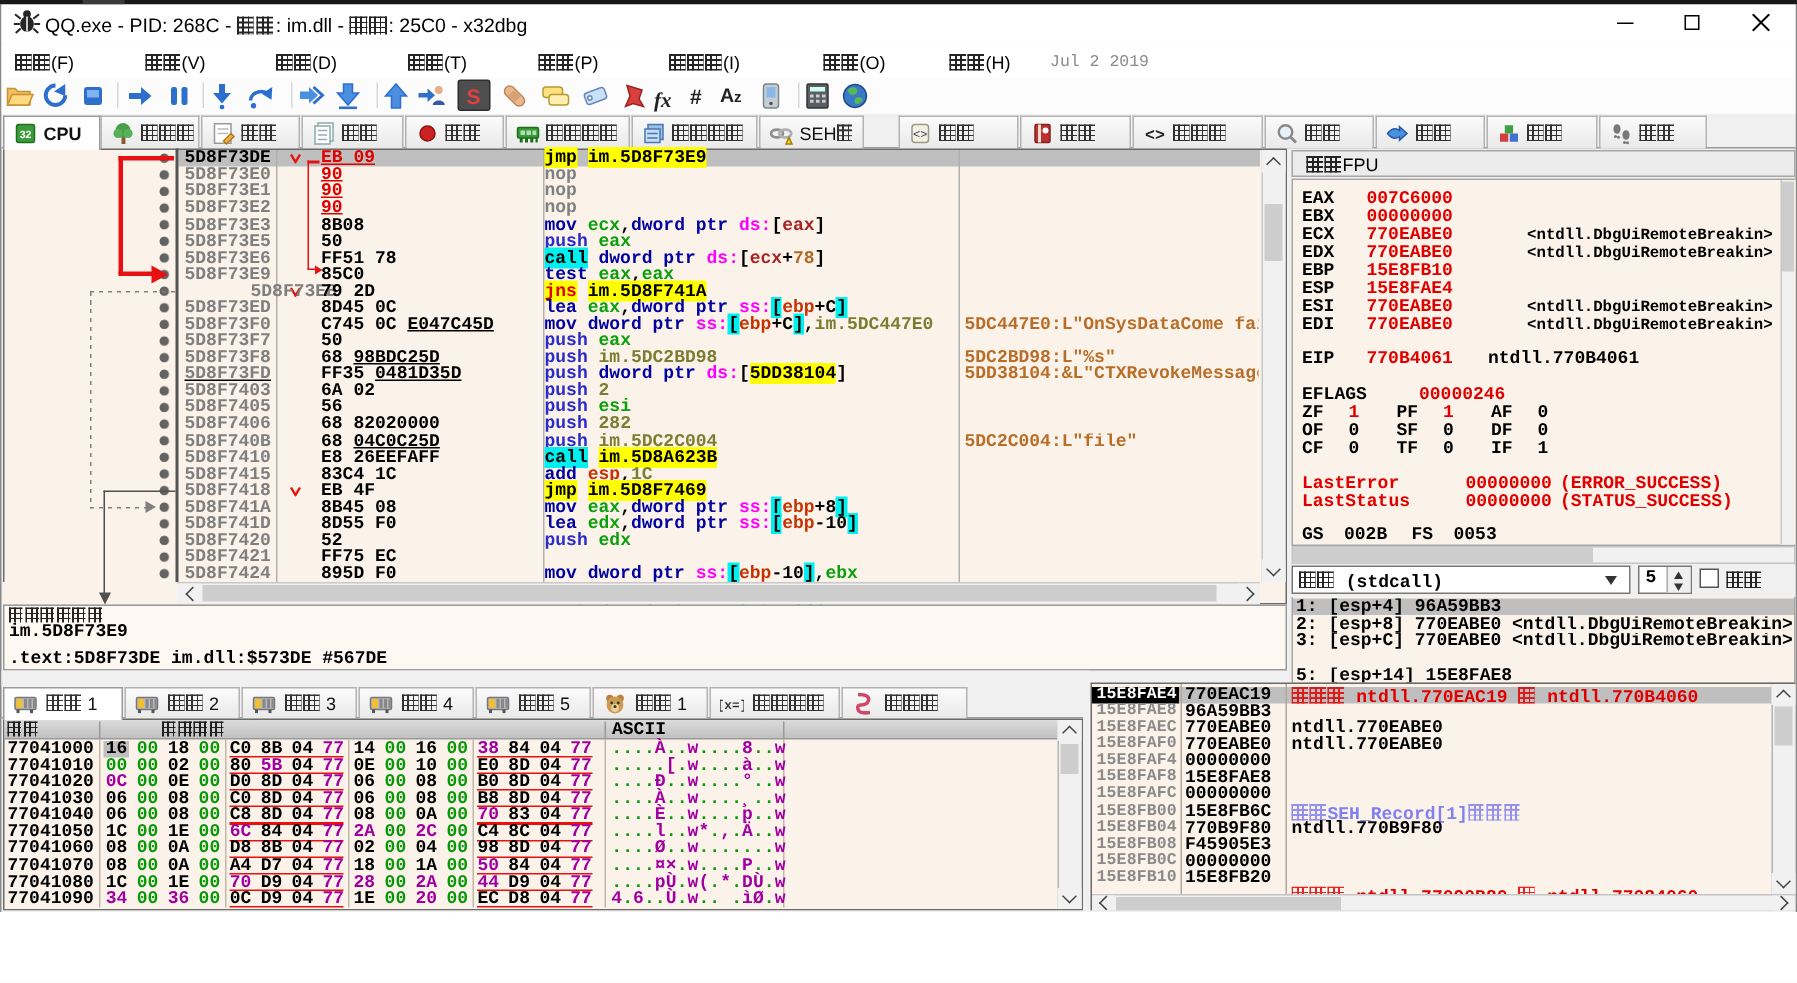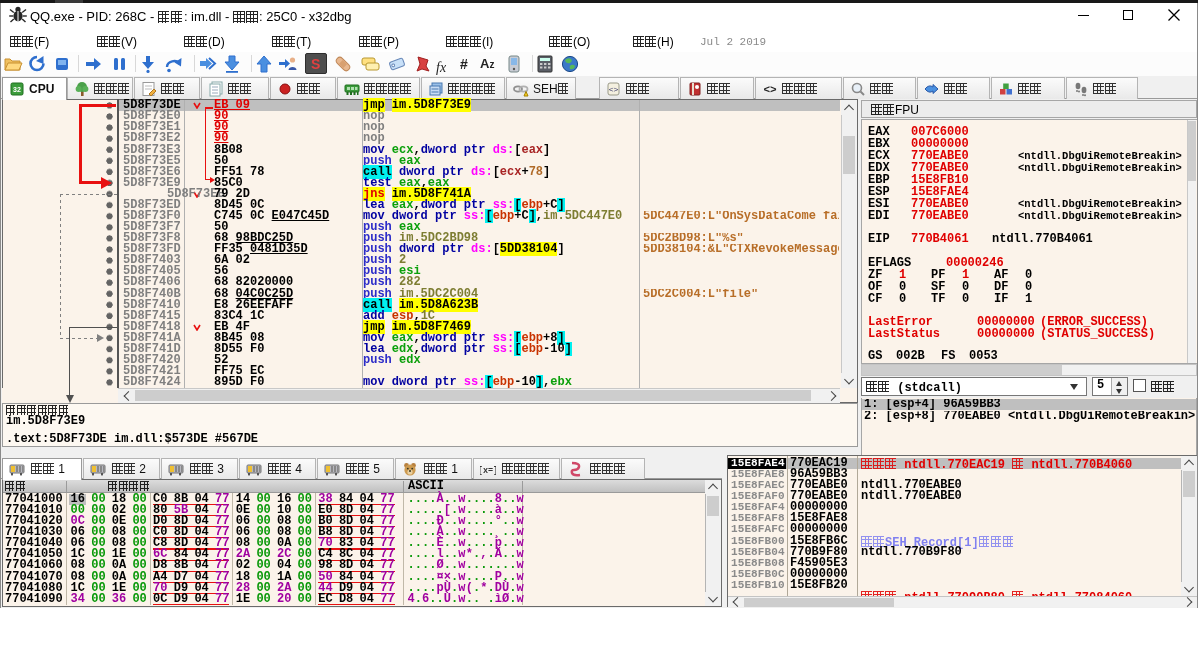--- a/index.html
+++ b/index.html
@@ -129,21 +129,21 @@
     </svg>
 <svg class="ab" style="left:388px;top:55px" width="19" height="18" viewBox="0 0 19 18">
       <g transform="rotate(-20 9 9)">
         <rect x="2" y="5" width="14" height="8" rx="2" fill="#c8e0f8" stroke="#6888b8"></rect>
         <circle cx="5" cy="9" r="1.4" fill="#fff" stroke="#6888b8"></circle>
       </g>
     </svg>
 <svg class="ab" style="left:414px;top:55px" width="19" height="18" viewBox="0 0 19 18">
       <path d="M4 2 L14 5 L12 11 L15 16 L8 14 L3 16 L6 9 Z" fill="#d84040" stroke="#a02020"></path>
     </svg>
-<div class="ab ab" style="left:436px;top:60px;font-family:'Liberation Serif',serif;font-size:14px;color:#222;font-weight:normal"><i>fx</i></div>
+<div class="ab ab" style="left:436px;top:60px;font-family:'Liberation Serif',serif;font-size:14px;color:#222;font-weight:bold"><i>fx</i></div>
 <div class="ab ab" style="left:460px;top:56px;font-family:'Liberation Sans';font-size:14px;color:#222;font-weight:bold">#</div>
 <div class="ab ab" style="left:480px;top:56px;font-family:'Liberation Sans';font-size:13px;color:#222;font-weight:bold">A<span style="font-size:10px">z</span></div>
 <svg class="ab" style="left:505px;top:55px" width="19" height="18" viewBox="0 0 19 18">
       <rect x="4" y="1" width="10" height="16" rx="2" fill="#c8ccd4" stroke="#788"></rect>
       <rect x="6" y="3" width="6" height="7" fill="#88b8e8"></rect>
       <circle cx="9" cy="14" r="1.2" fill="#555"></circle>
     </svg>
 <div style="position:absolute;left:532px;top:55px;width:1px;height:17px;background:#d8d8d8"></div>
 <svg class="ab" style="left:536px;top:55px" width="19" height="18" viewBox="0 0 19 18">
       <rect x="2" y="1" width="14" height="16" rx="1" fill="#5a5e66" stroke="#333"></rect>
@@ -365,21 +365,21 @@
 <div class="ab mono" style="left:214px;top:211.0px;text-align:center;"><span class="k">C745 0C </span><span class="k u">E047C45D</span></div>
 <div class="ab mono" style="left:363px;top:211.0px;"><span class="m">mov dword ptr </span><span class="s">ss:</span><span class="cyn k">[</span><span class="r2">ebp</span><span class="k">+C</span><span class="cyn k">]</span><span class="k">,</span><span class="o">im.5DC447E0</span></div>
 <div class="ab mono cm" style="left:643px;top:211.0px;width:196px;overflow:hidden">5DC447E0:L"OnSysDataCome fai</div>
 <div class="ab mono" style="left:123px;top:222.07999999999998px;"><span class="gy">5D8F73F7</span></div>
 <div class="ab mono" style="left:214px;top:222.07999999999998px;"><span class="k">50</span></div>
 <div class="ab mono" style="left:363px;top:222.07999999999998px;"><span class="pu">push </span><span class="g">eax</span></div>
 <div class="ab mono" style="left:123px;top:233.16000000000003px;"><span class="gy">5D8F73F8</span></div>
 <div class="ab mono" style="left:214px;top:233.16000000000003px;"><span class="k">68 </span><span class="k u">98BDC25D</span></div>
 <div class="ab mono" style="left:363px;top:233.16000000000003px;"><span class="pu">push </span><span class="o">im.5DC2BD98</span></div>
 <div class="ab mono cm" style="left:643px;top:233.2px;width:196px;overflow:hidden">5DC2BD98:L"%s"</div>
-<div class="ab mono" style="left:123px;top:244.24px;"><span class="gy">5D8F73FD</span></div>
+<div class="ab mono" style="left:123px;top:244.24px;text-decoration:underline;"><span class="gy">5D8F73FD</span></div>
 <div class="ab mono" style="left:214px;top:244px;"><span class="k">FF35 </span><span class="k u">0481D35D</span></div>
 <div class="ab mono" style="left:363px;top:244.24px;"><span class="pu">push </span><span class="m">dword ptr </span><span class="s">ds:</span><span class="k">[</span><span class="ylw k">5DD38104</span><span class="k">]</span></div>
 <div class="ab mono cm" style="left:643px;top:244.2px;width:196px;overflow:hidden">5DD38104:&amp;L"CTXRevokeMessages</div>
 <div class="ab mono" style="left:123px;top:255.32px;"><span class="gy">5D8F7403</span></div>
 <div class="ab mono" style="left:214px;top:255.32px;"><span class="k">6A 02</span></div>
 <div class="ab mono" style="left:363px;top:255.32px;"><span class="pu">push </span><span class="o">2</span></div>
 <div class="ab mono" style="left:123px;top:266.4px;"><span class="gy">5D8F7405</span></div>
 <div class="ab mono" style="left:214px;top:266.4px;"><span class="k">56</span></div>
 <div class="ab mono" style="left:363px;top:266.4px;"><span class="pu">push </span><span class="g">esi</span></div>
 <div class="ab mono" style="left:123px;top:277.48px;"><span class="gy">5D8F7406</span></div>
@@ -503,20 +503,22 @@
 <div class="ab mono ab" style="left:1097px;top:380px;color:#000">5</div>
 <div style="position:absolute;left:1111px;top:378px;width:16px;height:17px;background:#f0f0f0;border-left:1px solid #aaa"></div>
 <div class="ab" style="left:1116px;top:381px;width:0;height:0;border-bottom:5px solid #333;border-left:3.5px solid transparent;border-right:3.5px solid transparent"></div>
 <div class="ab" style="left:1116px;top:389px;width:0;height:0;border-top:5px solid #333;border-left:3.5px solid transparent;border-right:3.5px solid transparent"></div>
 <div style="position:absolute;left:1133px;top:379px;width:13px;height:13px;background:#fff;border:1.4px solid #555"></div>
 <div class="ab ab" style="left:1151px;top:380px;font-size:12px;color:#000"><span class="z"></span><span class="z"></span></div>
 <div style="position:absolute;left:861px;top:398px;width:336px;height:58px;background:#fbf3ea;border:1px solid #a6a6a6;border-top:none"></div>
 <div style="position:absolute;left:862px;top:398.5px;width:334px;height:11.6px;background:#bfbfbf"></div>
 <div class="ab mono k" style="left:864px;top:399.0px;width:332px;overflow:hidden">1: [esp+4] 96A59BB3</div>
 <div class="ab mono k" style="left:864px;top:410.6px;width:332px;overflow:hidden">2: [esp+8] 770EABE0 &lt;ntdll.DbgUiRemoteBreakin&gt;</div>
+<div class="ab mono k" style="left:864px;top:422.2px;width:332px;overflow:hidden">3: [esp+C] 770EABE0 &lt;ntdll.DbgUiRemoteBreakin&gt;</div>
+<div class="ab mono k" style="left:864px;top:445.4px;width:332px;overflow:hidden">5: [esp+14] 15E8FAE8</div>
 <div style="position:absolute;left:1px;top:447px;width:725px;height:11px;background:#f0f0f0"></div>
 <div style="position:absolute;left:1px;top:478px;width:721px;height:1px;background:#9a9a9a"></div>
 <div class="tb2 act" style="left:2px;width:80px">
 <svg class="ticon" style="top:2px" width="16" height="16" viewBox="0 0 16 16">
         <rect x="1" y="4" width="14" height="8" rx="1" fill="#b8b8c0" stroke="#777"></rect>
         <rect x="2" y="5" width="4" height="6" fill="#f0c030"></rect>
         <g fill="#888">
           <rect x="7" y="5" width="2" height="6"></rect>
           <rect x="10" y="5" width="2" height="6"></rect>
           <rect x="13" y="5" width="1.5" height="6"></rect>

